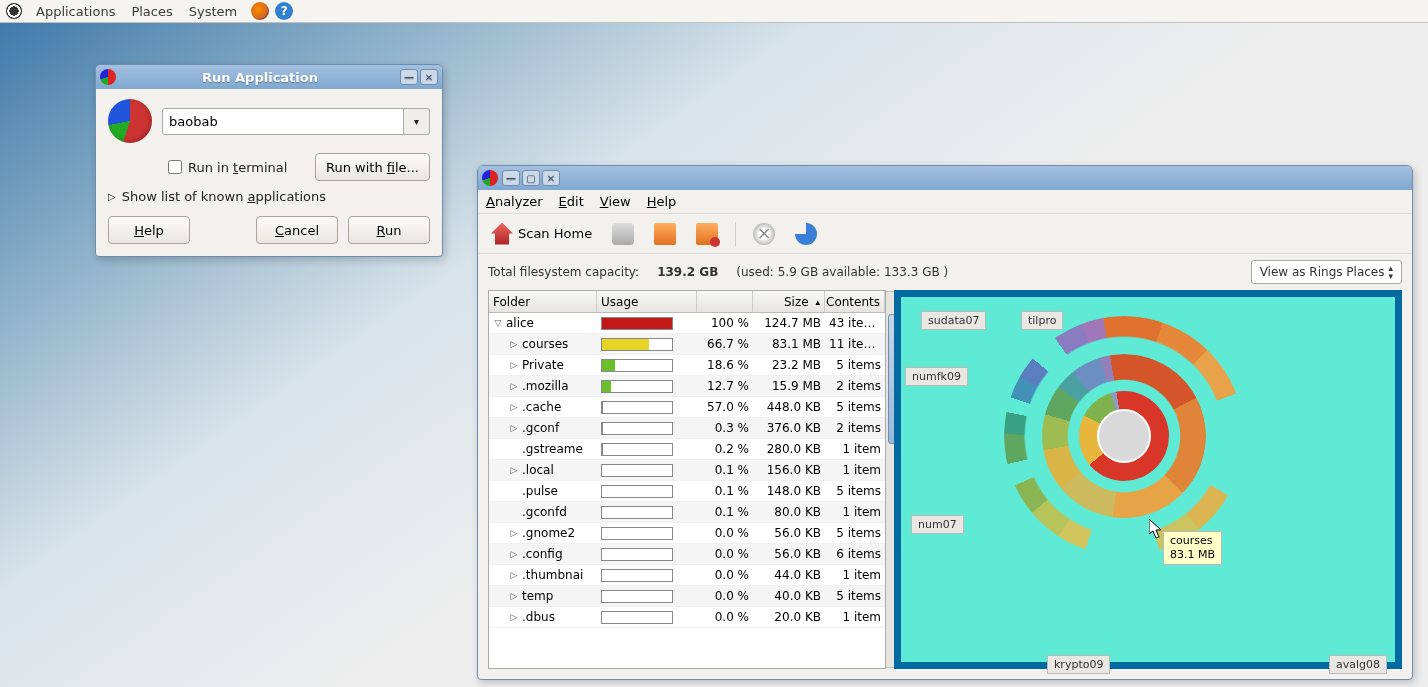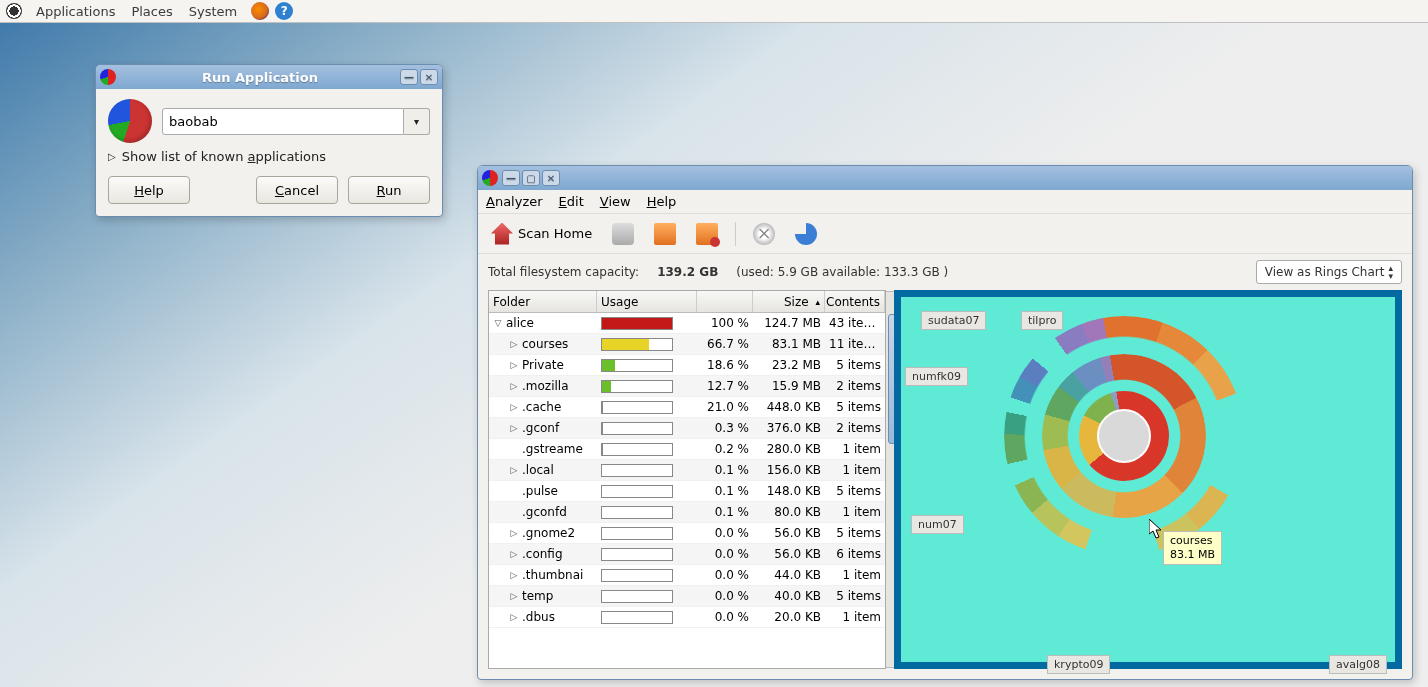--- a/index.html
+++ b/index.html
@@ -118,20 +118,25 @@
     </div>
   </div>
   <div class="run-body">
     <div class="run-row1">
       <div class="pie-icon"></div>
       <div class="combo">
         <input type="text" value="baobab" style="">
         <div class="drop">▾</div>
       </div>
     </div>
+    <div class="run-row2">
+      <input type="checkbox" style="">
+      <span>Run in <u>t</u>erminal</span>
+      <button class="btn rwf">Run with <u>f</u>ile...</button>
+    </div>
     <div class="run-expand">
       <span class="tri">▷</span>
       <span>Show list of known <u>a</u>pplications</span>
     </div>
     <div class="run-btns">
       <button class="btn"><u>H</u>elp</button>
       <div class="spacer"></div>
       <button class="btn"><u>C</u>ancel</button>
       <button class="btn"><u>R</u>un</button>
     </div>
@@ -173,21 +178,21 @@
       </div>
     <div class="tbtn">
         <div class="ticon refresh"></div>
       </div>
   </div>
   <div class="capline">
     <span>Total filesystem capacity: </span>
     <b>139.2 GB</b>
     <span> (used: 5.9 GB available: 133.3 GB )</span>
     <div class="viewsel">
-      <span>View as Rings Chart</span>
+      <span>View as Rings Places</span>
       <div class="spin">▴<br>▾</div>
     </div>
   </div>
   <div class="content">
     <div class="treewrap">
       <div class="tree-head">
         <div>Folder</div>
         <div>Usage</div>
         <div class="rt"></div>
         <div class="rt">
@@ -256,21 +261,21 @@
           <div class="tree-row">
             <div class="fld" style="padding-left: 20px;">
               <span class="exp">▷</span>
               <span>.cache</span>
             </div>
             <div>
               <div class="usagebar">
                 <div style="width: 0.4%; background: rgb(136, 136, 136);"></div>
               </div>
             </div>
-            <div class="rt">21.0 %</div>
+            <div class="rt">57.0 %</div>
             <div class="rt">448.0 KB</div>
             <div class="rt">5 items</div>
           </div>
           <div class="tree-row">
             <div class="fld" style="padding-left: 20px;">
               <span class="exp">▷</span>
               <span>.gconf</span>
             </div>
             <div>
               <div class="usagebar">

